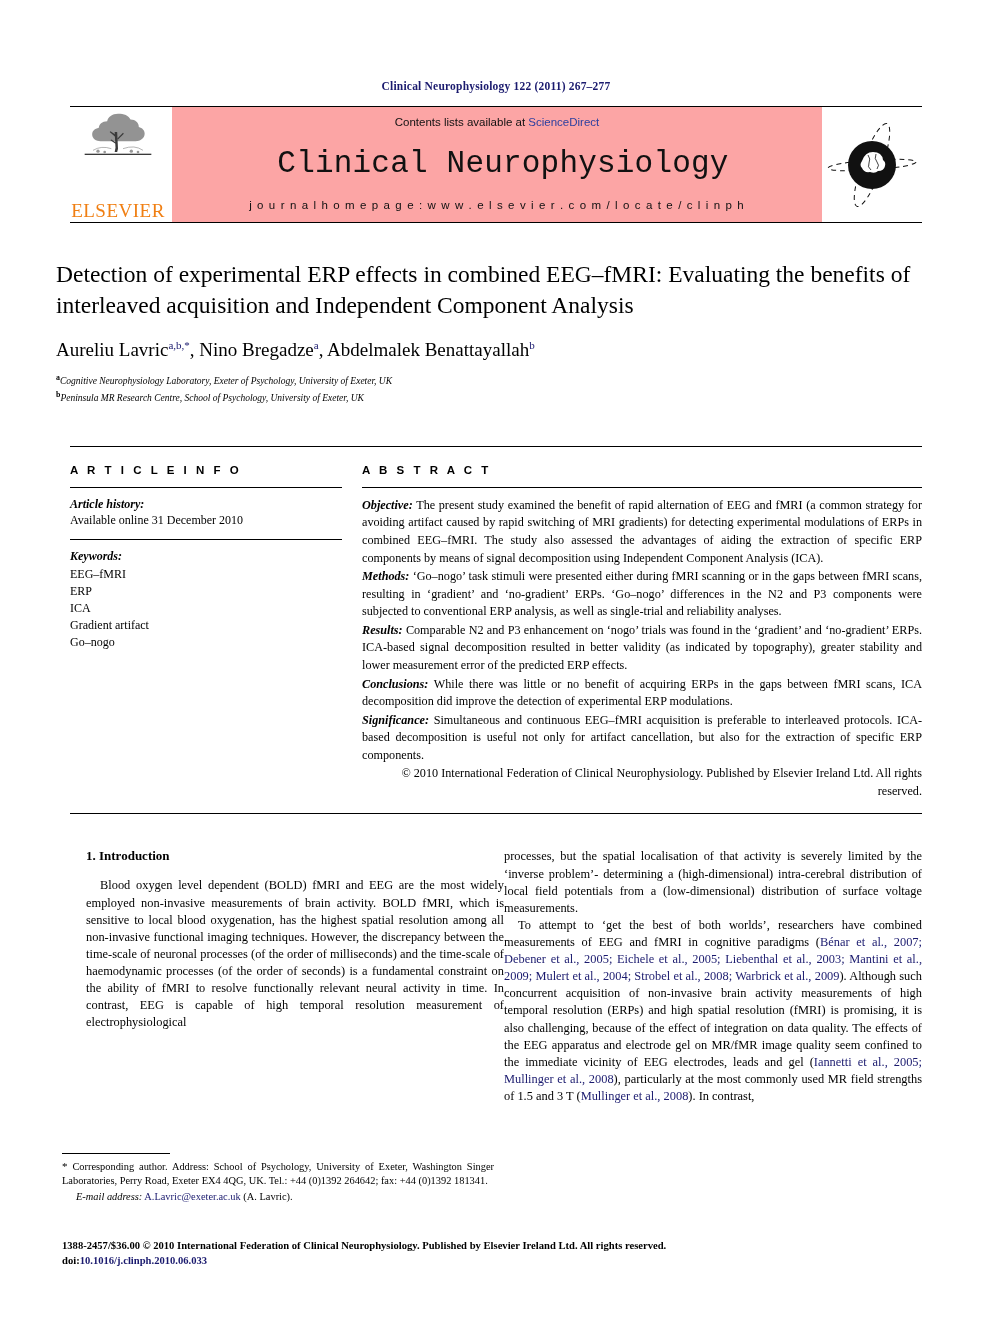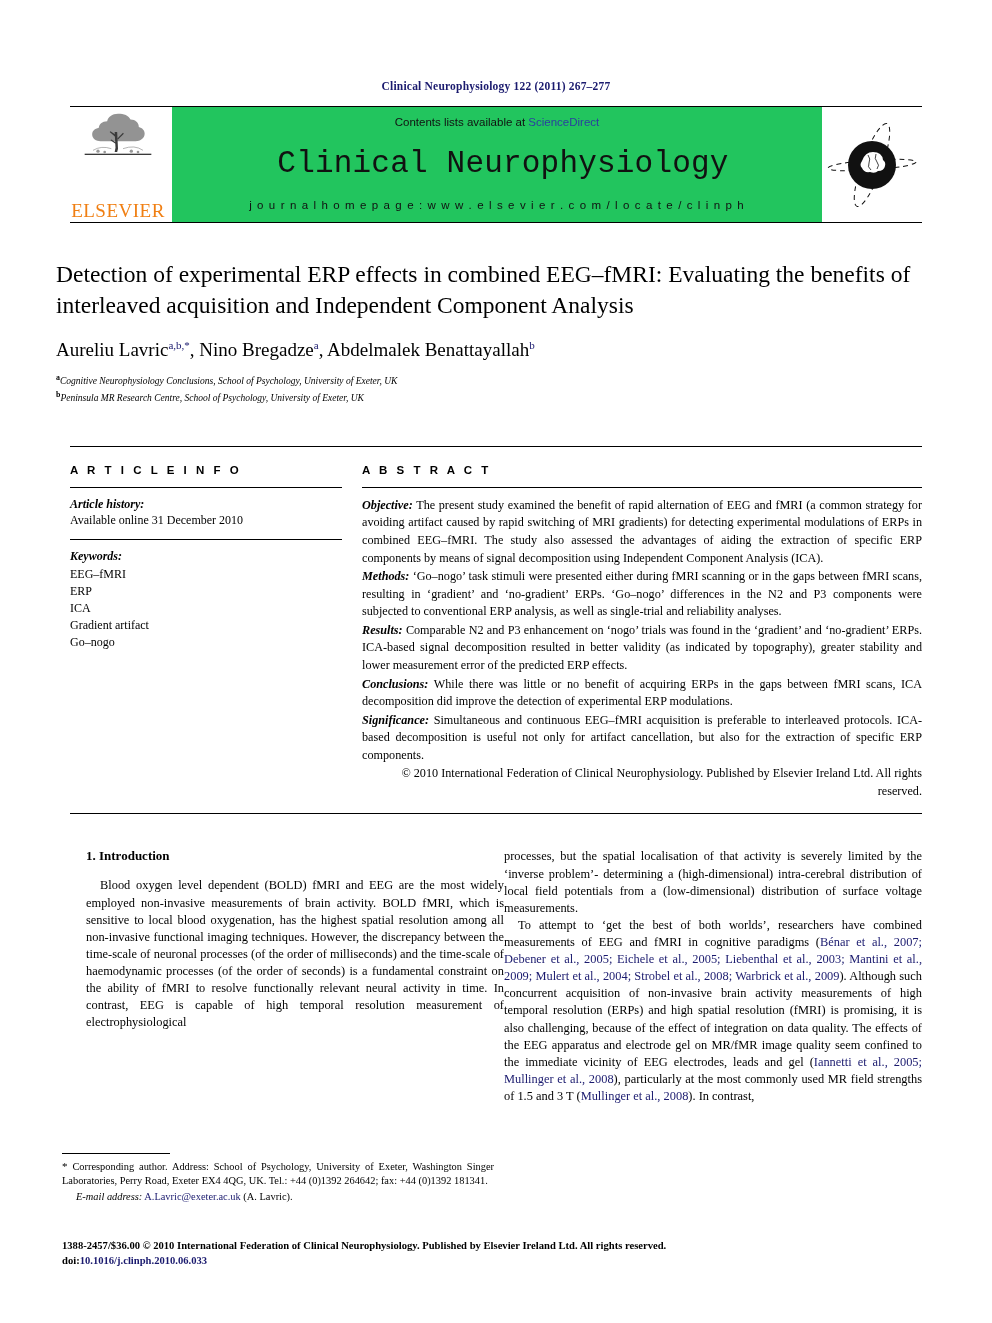--- a/index.html
+++ b/index.html
@@ -56,21 +56,21 @@
   .elsevier-word {
     color: #F07F13;
     font-family: "Liberation Serif", serif;
     font-size: 19px;
     letter-spacing: .5px;
     line-height: 1;
     margin-top: 1px;
   }
   .banner {
     flex: 1;
-    background: #22c55e;
+    background: #fca5a5;
     display: flex;
     flex-direction: column;
     align-items: center;
     justify-content: space-between;
     padding: 9px 0 11px 0;
     margin-left: 6px;
   }
   .banner-top {
     font-family: "Liberation Sans", sans-serif;
     font-size: 11.5px;
@@ -290,21 +290,21 @@
   <div class="title-block">
     <h1 class="article-title">Detection of experimental ERP effects in combined EEG–fMRI: Evaluating the benefits of interleaved acquisition and Independent Component Analysis</h1>
 
     <div class="authors">
       <span><span>Aureliu Lavric</span><sup>a,b,*</sup></span>,
       <span><span>Nino Bregadze</span><sup>a</sup></span>,
       <span><span>Abdelmalek Benattayallah</span><sup>b</sup></span>
     </div>
 
     <div class="affiliations">
-      <div><sup>a</sup><span>Cognitive Neurophysiology Conclusions, School of Psychology, University of Exeter, UK</span></div>
+      <div><sup>a</sup><span>Cognitive Neurophysiology Laboratory, Exeter of Psychology, University of Exeter, UK</span></div>
       <div><sup>b</sup><span>Peninsula MR Research Centre, School of Psychology, University of Exeter, UK</span></div>
     </div>
 
   </div>
 
   <div class="info-abstract">
 
     <div class="col-info">
       <div class="sec-head">A R T I C L E    I N F O</div>
       <div class="hr-thin"></div>

